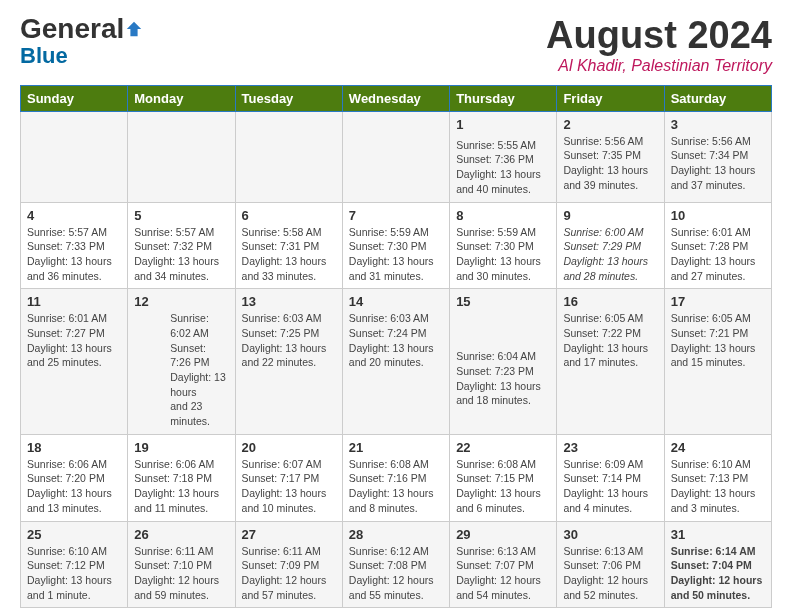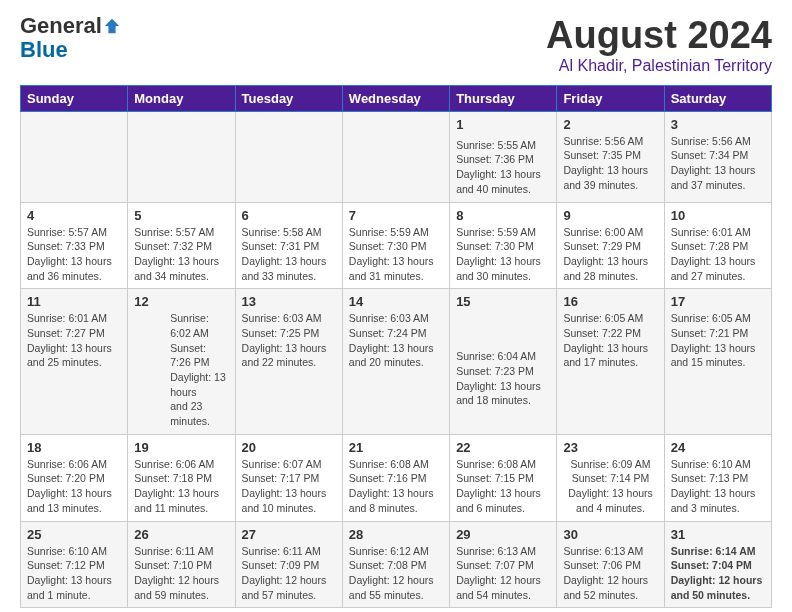--- a/index.html
+++ b/index.html
@@ -17,21 +17,21 @@
       margin-bottom: 10px;
     }
     .logo {
       display: flex;
       flex-direction: column;
       align-items: flex-start;
     }
     .logo-text {
       display: flex;
       align-items: center;
-      font-size: 22px;
+      font-size: 28px;
       font-weight: bold;
       color: #333;
       line-height: 1;
     }
     .logo-general { color: #333; }
     .logo-blue { color: #2979c4; }
     .logo-icon {
       width: 18px;
       height: 18px;
       margin-left: 1px;
@@ -41,29 +41,30 @@
       margin-left: 8px;
     }
     .month-title {
       font-size: 38px;
       font-weight: bold;
       color: #333;
       line-height: 1.1;
     }
     .location-title {
       font-size: 16px;
-      color: #4c1d95;
+      color: #be185d;
+      font-style: italic;
     }
     table {
       width: 100%;
       border-collapse: collapse;
       table-layout: fixed;
     }
     thead th {
-      background-color: #4c1d95;
+      background-color: #4d7c0f;
       color: #fff;
       text-align: left;
       padding: 5px 6px;
       font-size: 13px;
       font-weight: bold;
       border: 1px solid #2979c4;
     }
     tbody td {
       vertical-align: top;
       border: 1px solid #ccc;
@@ -181,21 +182,21 @@
         </td>
         <td>
           <span class="day-number">8</span>
           <div class="day-info" style="white-space: pre-line;">Sunrise: 5:59 AM
 Sunset: 7:30 PM
 Daylight: 13 hours
 and 30 minutes.</div>
         </td>
         <td>
           <span class="day-number">9</span>
-          <div class="day-info" style="white-space: pre-line;">Sunrise: 6:00 AM
+          <div class="day-info" style="white-space: pre-line; font-style: italic;">Sunrise: 6:00 AM
 Sunset: 7:29 PM
 Daylight: 13 hours
 and 28 minutes.</div>
         </td>
         <td>
           <span class="day-number">10</span>
           <div class="day-info" style="white-space: pre-line;">Sunrise: 6:01 AM
 Sunset: 7:28 PM
 Daylight: 13 hours
 and 27 minutes.</div>
@@ -283,21 +284,21 @@
         </td>
         <td>
           <span class="day-number">22</span>
           <div class="day-info" style="white-space: pre-line;">Sunrise: 6:08 AM
 Sunset: 7:15 PM
 Daylight: 13 hours
 and 6 minutes.</div>
         </td>
         <td>
           <span class="day-number">23</span>
-          <div class="day-info" style="white-space: pre-line; text-align: center;">Sunrise: 6:09 AM
+          <div class="day-info" style="white-space: pre-line;">Sunrise: 6:09 AM
 Sunset: 7:14 PM
 Daylight: 13 hours
 and 4 minutes.</div>
         </td>
         <td>
           <span class="day-number">24</span>
           <div class="day-info" style="white-space: pre-line;">Sunrise: 6:10 AM
 Sunset: 7:13 PM
 Daylight: 13 hours
 and 3 minutes.</div>

